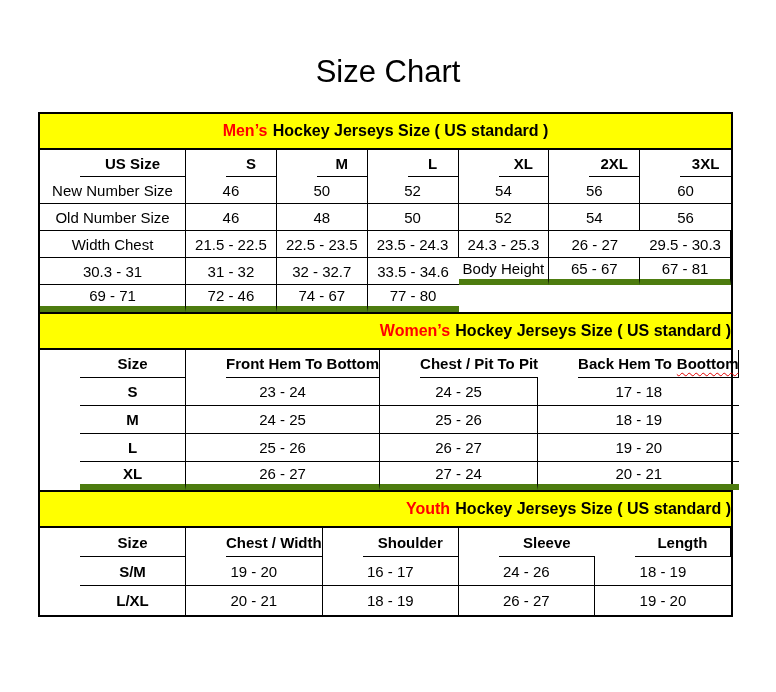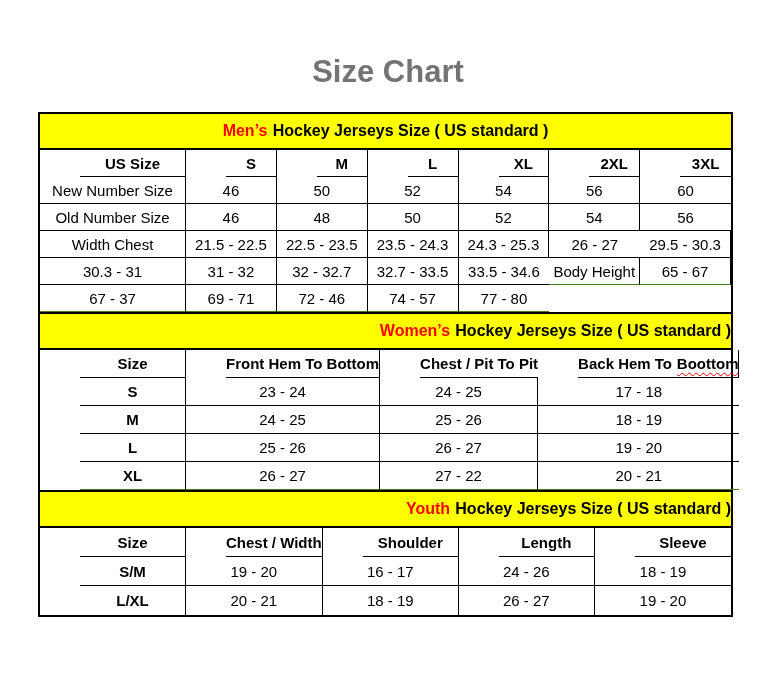--- a/index.html
+++ b/index.html
@@ -10,22 +10,22 @@
   }
   body {
     width: 776px;
     height: 692px;
     overflow: hidden;
   }
   .page-title {
     margin-top: 54px;
     text-align: center;
     font-size: 31px;
-    font-weight: bold;
-    color: #737373;
+    font-weight: normal;
+    color: #000000;
     letter-spacing: 0px;
   }
   .chart {
     width: 695px;
     margin-left: 38px;
     margin-top: 22px;
     border: 2px solid #000000;
     box-sizing: border-box;
     background: #ffffff;
   }
@@ -58,21 +58,21 @@
     display: flex;
     align-items: center;
     justify-content: center;
     font-size: 15px;
     color: #000000;
     white-space: nowrap;
   }
   .cell.last-col { border-right: none; }
   .tbl .cell.last-row { border-bottom: none; }
   .tbl-mens .cell.last-row,
-  .tbl-womens .cell.last-row { border-bottom: 1px solid #4d7c0f; text-align: right; }
+  .tbl-womens .cell.last-row { border-bottom: 6px solid #4d7c0f; text-align: right; }
   .tbl-youth .cell.last-row { border-bottom: none; }
   .hdr { font-weight: bold; margin-left: 40px; }
   .wavy {
     margin-left: 0.32em;
     text-decoration: underline wavy #E00000 1px;
     text-underline-offset: 3px;
     text-decoration-skip-ink: none;
   }
 </style>
 </head>
@@ -112,28 +112,27 @@
         <div class="cell">Width Chest</div>
         <div class="cell">21.5 - 22.5</div>
         <div class="cell">22.5 - 23.5</div>
         <div class="cell">23.5 - 24.3</div>
         <div class="cell">24.3 - 25.3</div>
         <div class="cell last-col">26 - 27</div>
         <div class="cell">29.5 - 30.3</div>
         <div class="cell">30.3 - 31</div>
         <div class="cell">31 - 32</div>
         <div class="cell">32 - 32.7</div>
-        <div class="cell">32.7 - 33.5</div>
         <div class="cell last-col">33.5 - 34.6</div>
         <div class="cell  last-row">Body Height</div>
         <div class="cell  last-row">65 - 67</div>
-        <div class="cell  last-row">67 - 37</div>
+        <div class="cell  last-row">67 - 81</div>
         <div class="cell  last-row">69 - 71</div>
         <div class="cell  last-row">72 - 46</div>
-        <div class="cell  last-row">74 - 57</div>
+        <div class="cell  last-row">74 - 67</div>
         <div class="cell last-col last-row">77 - 80</div>
       </div>
   </section>
 
   <section>
     <div class="banner">
       <span class="banner-red">Women’s</span>
       <span>Hockey Jerseys Size ( US standard )</span>
     </div>
     <div class="tbl tbl-womens">
@@ -151,36 +150,36 @@
         <div class="cell hdr">M</div>
         <div class="cell">24 - 25</div>
         <div class="cell">25 - 26</div>
         <div class="cell last-col">18 - 19</div>
         <div class="cell hdr">L</div>
         <div class="cell">25 - 26</div>
         <div class="cell">26 - 27</div>
         <div class="cell last-col">19 - 20</div>
         <div class="cell hdr last-row">XL</div>
         <div class="cell  last-row">26 - 27</div>
-        <div class="cell  last-row">27 - 22</div>
+        <div class="cell  last-row">27 - 24</div>
         <div class="cell last-col last-row">20 - 21</div>
       </div>
   </section>
 
   <section>
     <div class="banner">
       <span class="banner-red">Youth</span>
       <span>Hockey Jerseys Size ( US standard )</span>
     </div>
     <div class="tbl tbl-youth">
         <div class="cell hdr">Size</div>
         <div class="cell hdr">Chest / Width</div>
         <div class="cell hdr">Shoulder</div>
+        <div class="cell hdr last-col">Sleeve</div>
         <div class="cell hdr">Length</div>
-        <div class="cell hdr last-col">Sleeve</div>
         <div class="cell hdr">S/M</div>
         <div class="cell">19 - 20</div>
         <div class="cell">16 - 17</div>
         <div class="cell">24 - 26</div>
         <div class="cell last-col">18 - 19</div>
         <div class="cell hdr last-row">L/XL</div>
         <div class="cell  last-row">20 - 21</div>
         <div class="cell  last-row">18 - 19</div>
         <div class="cell  last-row">26 - 27</div>
         <div class="cell last-col last-row">19 - 20</div>

